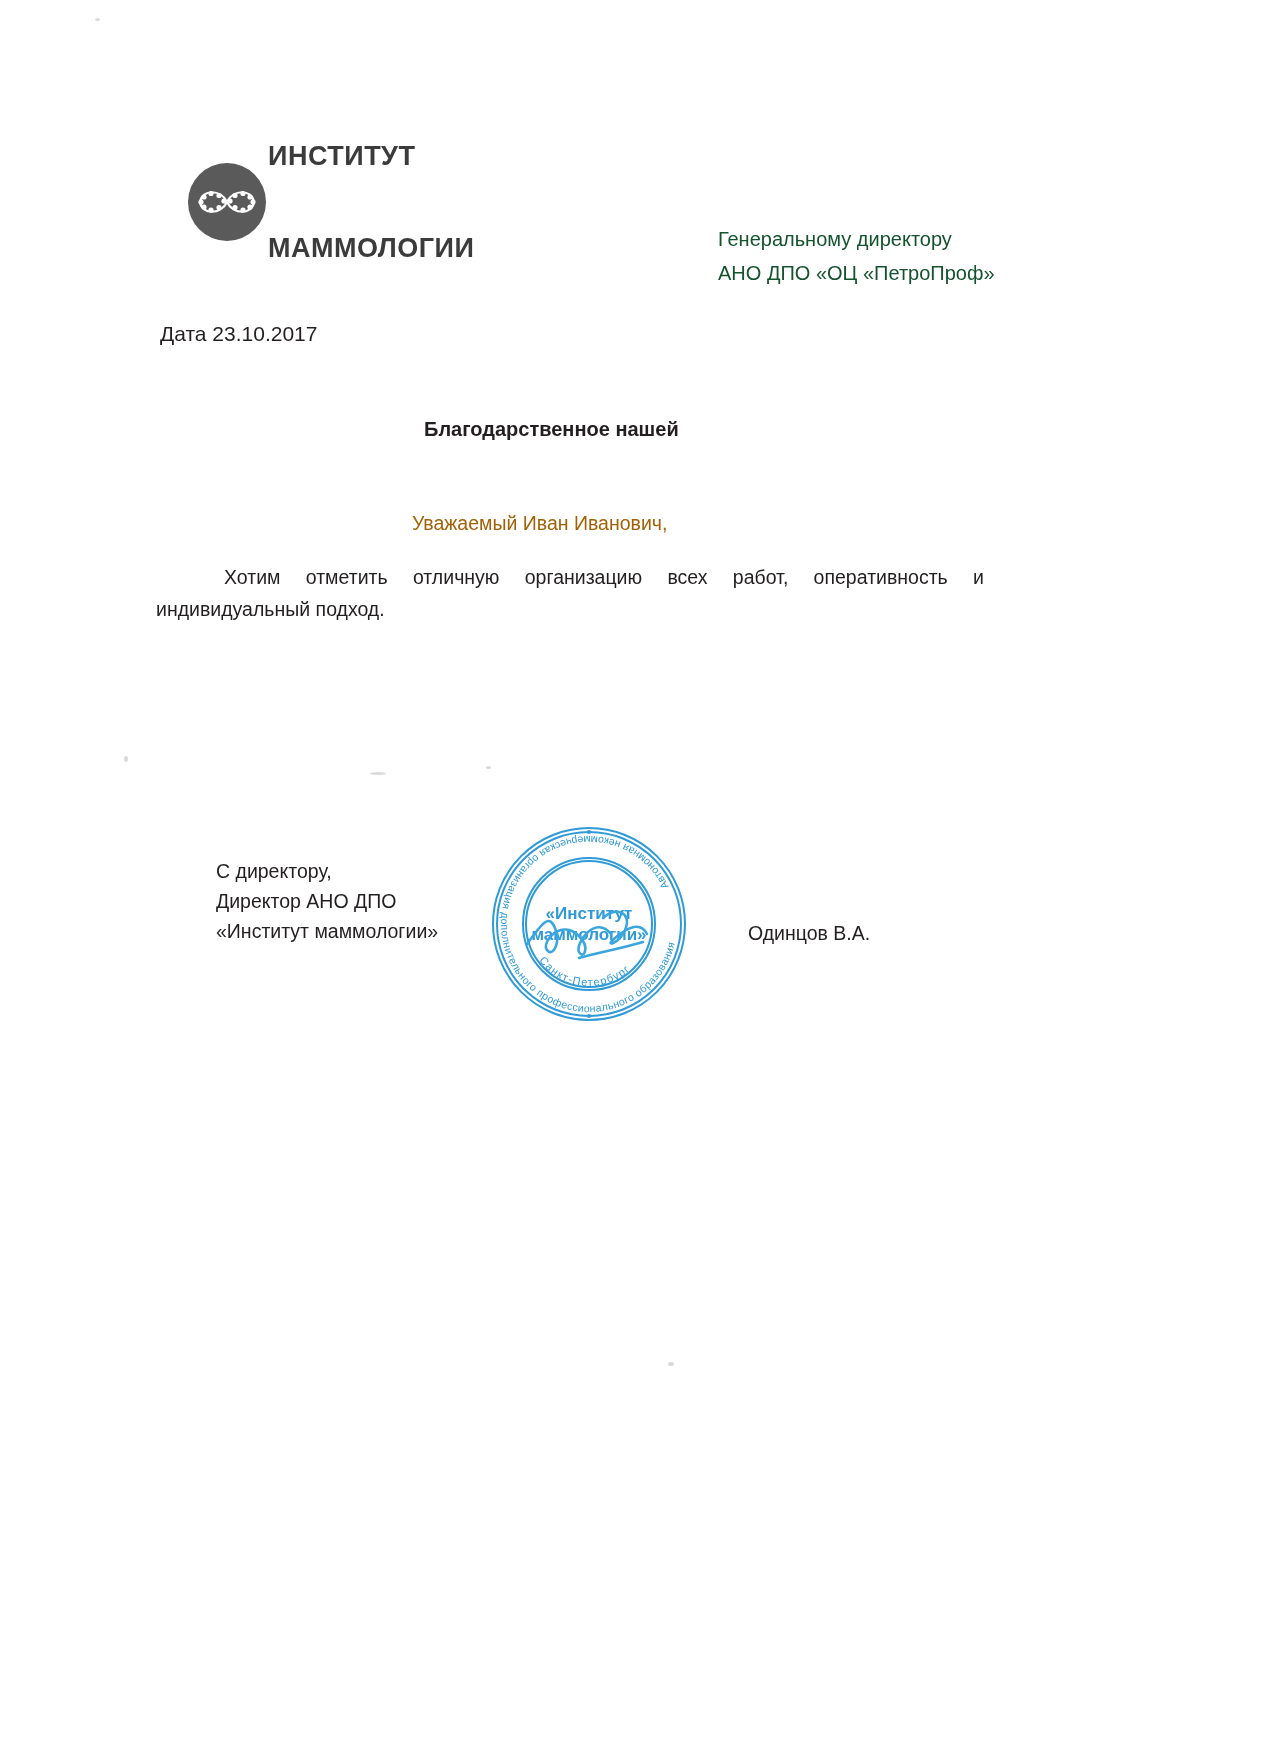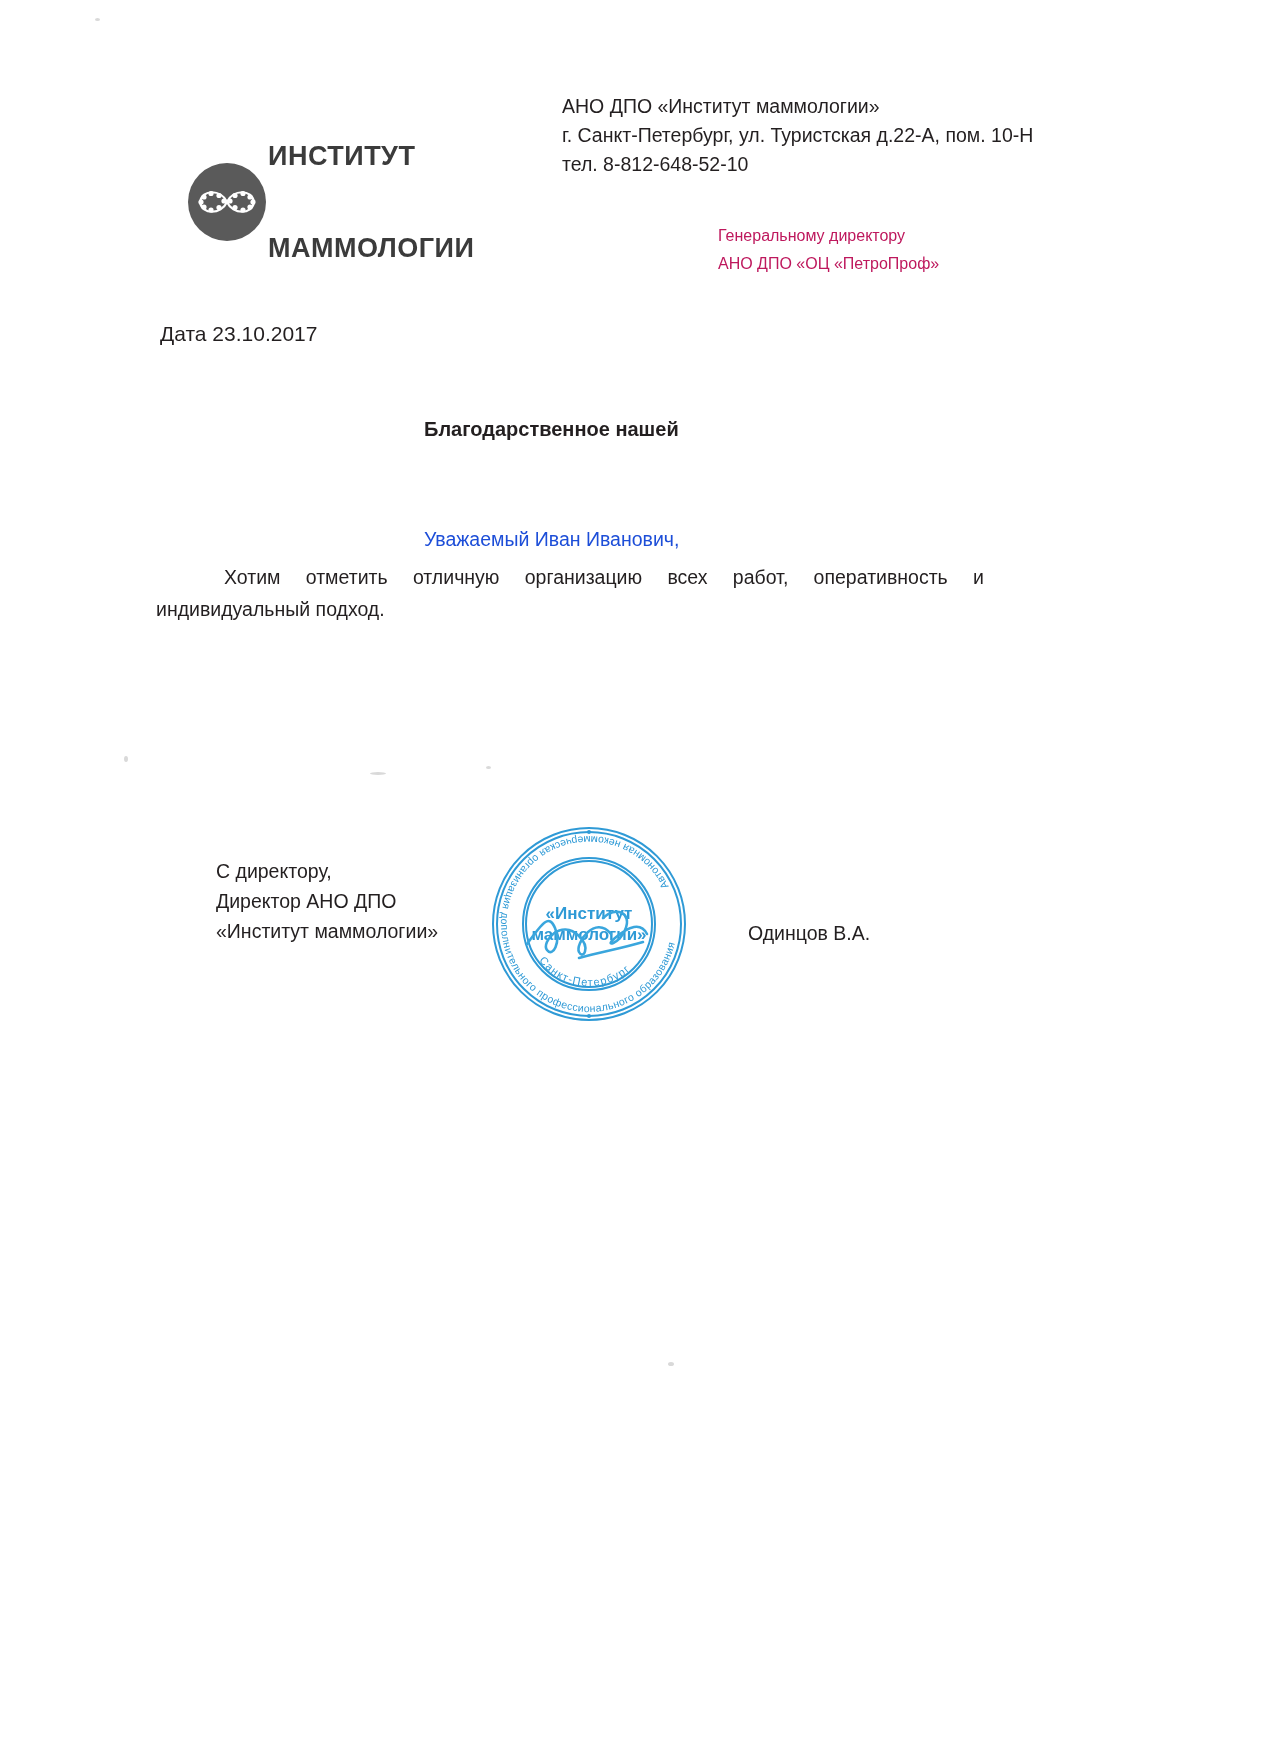--- a/index.html
+++ b/index.html
@@ -55,23 +55,23 @@
     font-size: 19.5px;
     line-height: 1.48;
     color: #231f20;
   }
 
   
   .addressee {
     position: absolute;
     left: 718px;
     top: 222px;
-    font-size: 16px;
+    font-size: 20px;
     line-height: 1.72;
-    color: #be185d;
+    color: #14532d;
   }
 
   
   .doc-date {
     position: absolute;
     left: 160px;
     top: 322px;
     font-size: 21px;
     color: #231f20;
   }
@@ -82,25 +82,24 @@
     left: 424px;
     top: 418px;
     font-size: 20px;
     font-weight: bold;
     color: #231f20;
   }
 
   
   .salutation {
     position: absolute;
-    left: 424px;
+    left: 412px;
     top: 512px;
     font-size: 19.5px;
-    color: #1d4ed8;
-    margin-top: 16px;
+    color: #a16207;
   }
   .body-text {
     position: absolute;
     left: 156px;
     top: 556px;
     width: 828px;
     font-size: 19.5px;
     line-height: 1.62;
     color: #231f20;
   }
@@ -186,25 +185,20 @@
             <circle cx="67" cy="41" r="2.6"></circle>
           </g>
         </svg>
       </span>
       <div class="logo-text">
         <div>ИНСТИТУТ</div>
         <div>МАММОЛОГИИ</div>
       </div>
     </div>
 
-    <div class="org-contacts">
-      <div>АНО ДПО «Институт маммологии»</div>
-      <div>г. Санкт-Петербург, ул. Туристская д.22-А, пом. 10-Н</div>
-      <div>тел. 8-812-648-52-10</div>
-    </div>
   </div>
 
   <div class="addressee">
     <div>Генеральному директору</div>
     <div>АНО ДПО «ОЦ «ПетроПроф»</div>
   </div>
 
   <div class="doc-date">Дата 23.10.2017</div>
 
   <div class="doc-title">Благодарственное нашей</div>

